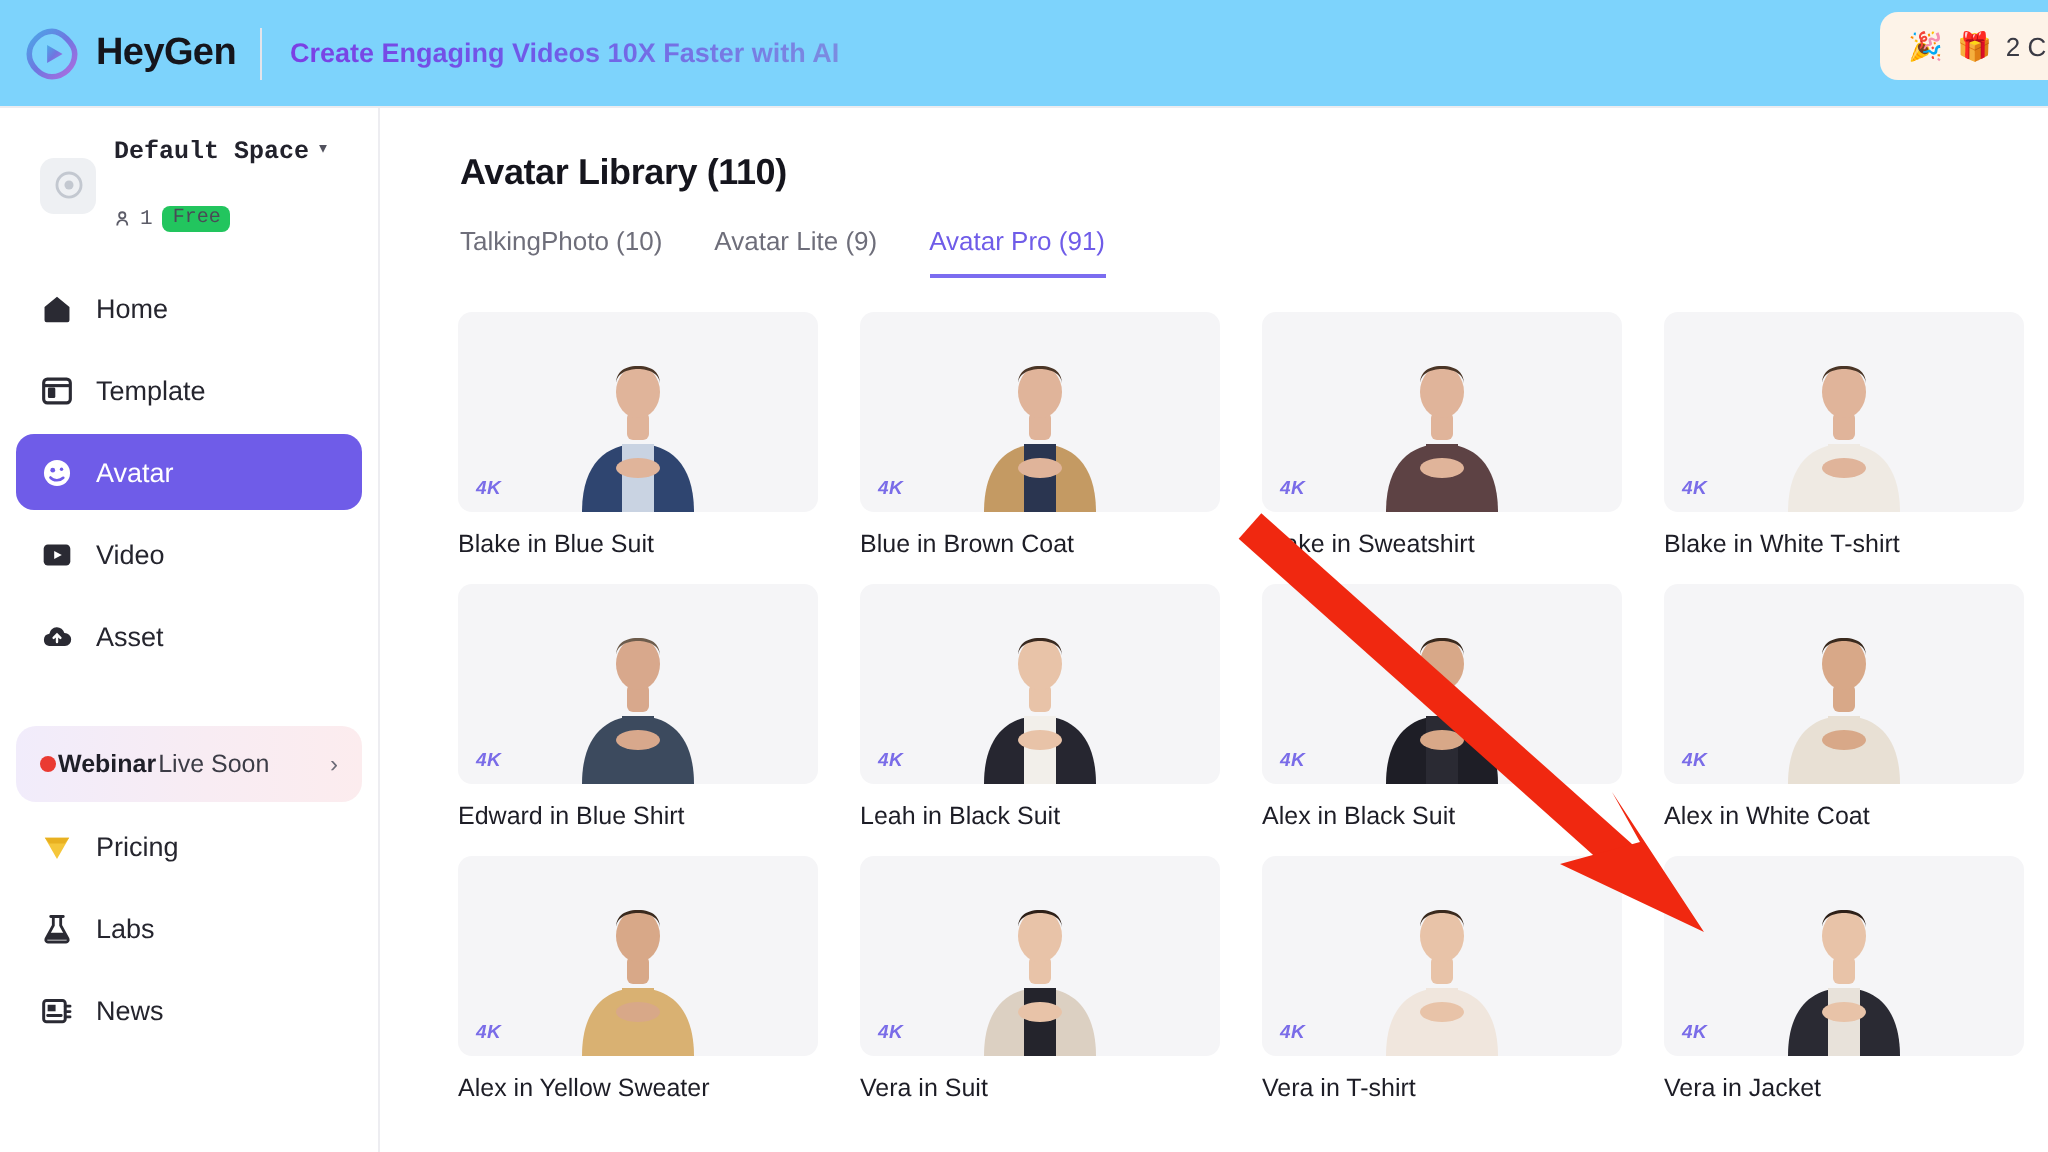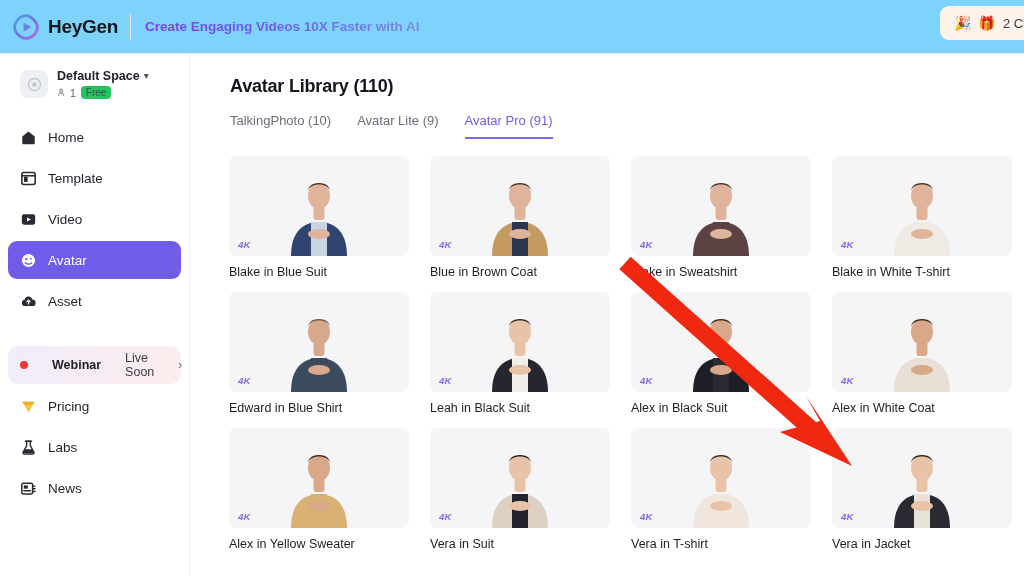--- a/index.html
+++ b/index.html
@@ -48,21 +48,21 @@
     padding-top: 10px;
   }
   .space-row {
     display: flex; align-items: center; gap: 9px;
     padding: 5px 10px 5px 12px; margin: 0 8px; border-radius: 8px;
   }
   .space-avatar {
     width: 28px; height: 28px; border-radius: 7px; background: #eef0f3;
     display: flex; align-items: center; justify-content: center; flex: 0 0 auto;
   }
-  .space-meta { display: flex; flex-direction: column; gap: 3px; min-width: 0; }
+  .space-meta { display: flex; flex-direction: column; gap: 20px; min-width: 0; font-family: Liberation Mono, monospace; }
   .space-title-row { display: flex; align-items: center; gap: 4px; }
   .space-title { font-size: 12.5px; font-weight: bold; color: #22222c; }
   .chev-d { color: #52525e; font-size: 10px; line-height: 1; }
   .space-sub { display: flex; align-items: center; gap: 5px; }
   .seat-count { font-size: 10.5px; color: #5c5c68; display: flex; align-items: center; gap: 2px; }
   .free-badge {
     font-size: 10px; color: #4a4a56; background: #22c55e;
     padding: 1px 5px; border-radius: 4px;
   }
 
@@ -73,21 +73,21 @@
     border-radius: 9px; cursor: pointer;
   }
   .nav-item .nav-ic { width: 17px; height: 17px; flex: 0 0 auto; display: block; }
   .nav-label { font-size: 13.5px; color: #25252e; font-weight: 500; }
   .nav-item.active { background: #6f5ce8; }
   .nav-item.active .nav-label { color: #ffffff; }
 
   .nav-gap { height: 20px; }
 
   .webinar {
-    display: flex; align-items: center; gap: 24px;
+    display: flex; align-items: center; gap: 1px;
     height: 38px; margin: 3px 8px; padding: 0 12px; border-radius: 10px;
     background: linear-gradient(90deg,#f1ecfb 0%,#f8ecf3 55%,#fcecee 100%);
     cursor: pointer;
   }
   .live-dot { width: 8px; height: 8px; border-radius: 50%; background: #ea3a32; flex: 0 0 auto; }
   .webinar-strong { font-size: 12.5px; font-weight: bold; color: #1f1f28; }
   .webinar-soft { font-size: 12.5px; color: #3c3c46; }
   .webinar-chev { margin-left: auto; color: #6a6a76; font-size: 12px; }
 
   
@@ -200,36 +200,36 @@
 
       <div class="nav-item">
         <svg class="nav-ic" viewBox="0 0 24 24">
           <rect x="2.6" y="3.6" width="18.8" height="16.8" rx="2.6" fill="none" stroke="#2a2a33" stroke-width="2.2"></rect>
           <rect x="5.6" y="9.6" width="5.2" height="7.4" rx="1" fill="#2a2a33"></rect>
           <path d="M2.6 8.2 H21.4" stroke="#2a2a33" stroke-width="2.2"></path>
         </svg>
         <span class="nav-label">Template</span>
       </div>
 
-      <div class="nav-item">
-        <svg class="nav-ic" viewBox="0 0 24 24">
-          <rect x="2.6" y="4.6" width="18.8" height="14.8" rx="3" fill="#2a2a33"></rect>
-          <path d="M10 9.2 L15.4 12 L10 14.8 Z" fill="#ffffff"></path>
-        </svg>
-        <span class="nav-label">Video</span>
-      </div>
-
       <div class="nav-item active">
         <svg class="nav-ic" viewBox="0 0 24 24">
           <circle cx="12" cy="12" r="9.2" fill="#ffffff"></circle>
           <circle cx="9" cy="10" r="1.7" fill="#6f5ce8"></circle>
           <circle cx="15.2" cy="9.4" r="1.2" fill="#6f5ce8"></circle>
           <path d="M7.4 15.2 C9.4 17.6 14 17.8 16.4 15.4" stroke="#6f5ce8" stroke-width="1.9" fill="none" stroke-linecap="round"></path>
         </svg>
         <span class="nav-label">Avatar</span>
+      </div>
+
+      <div class="nav-item">
+        <svg class="nav-ic" viewBox="0 0 24 24">
+          <rect x="2.6" y="4.6" width="18.8" height="14.8" rx="3" fill="#2a2a33"></rect>
+          <path d="M10 9.2 L15.4 12 L10 14.8 Z" fill="#ffffff"></path>
+        </svg>
+        <span class="nav-label">Video</span>
       </div>
 
       <div class="nav-item">
         <svg class="nav-ic" viewBox="0 0 24 24">
           <path d="M6.4 18.4 A4.4 4.4 0 0 1 6.6 9.7 A5.4 5.4 0 0 1 17.2 9.2 A4.6 4.6 0 0 1 17.6 18.4 Z" fill="#2a2a33"></path>
           <path d="M12 15.6 L12 10.4 M9.6 12.6 L12 10.2 L14.4 12.6" stroke="#ffffff" stroke-width="1.7" fill="none" stroke-linecap="round"></path>
         </svg>
         <span class="nav-label">Asset</span>
       </div>
 

